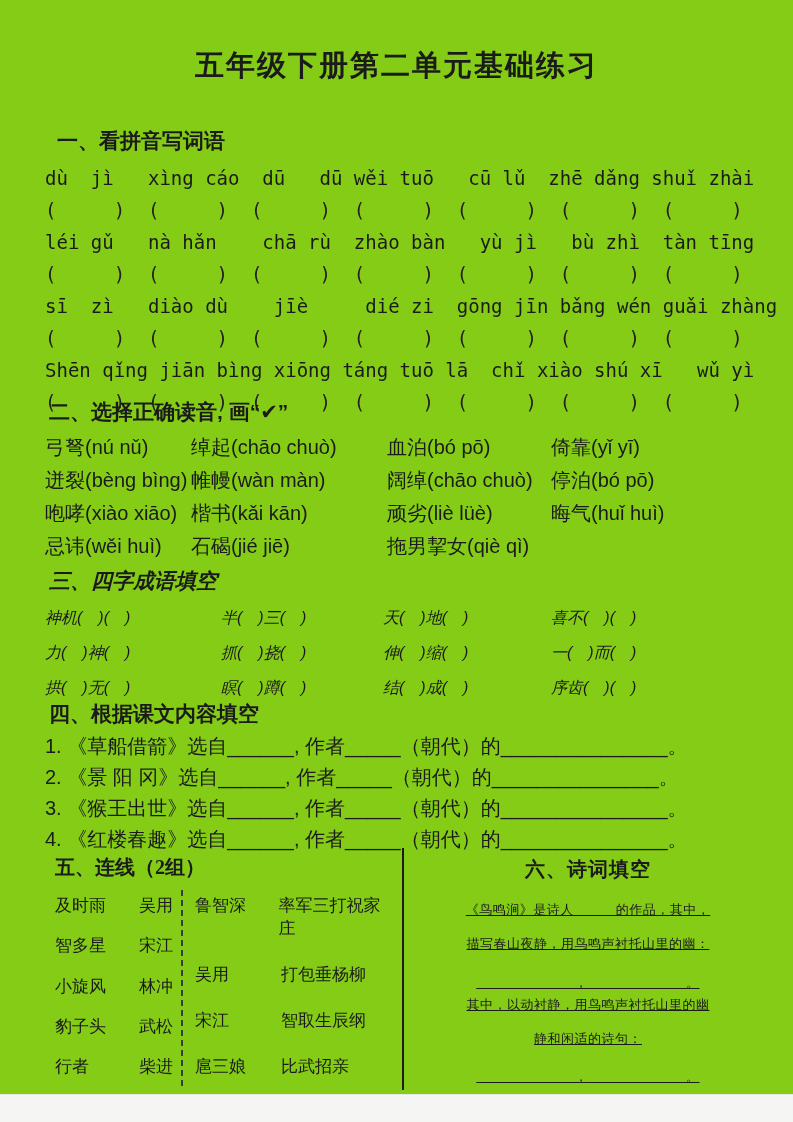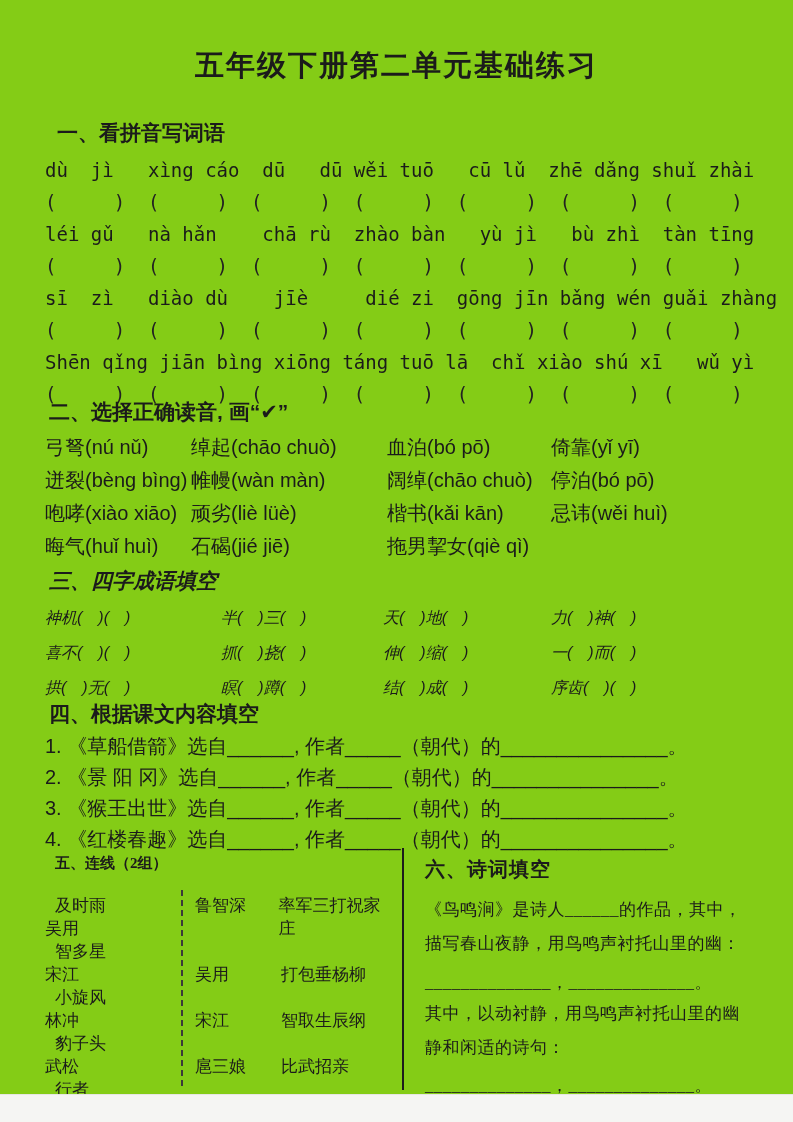--- a/index.html
+++ b/index.html
@@ -10,21 +10,21 @@
   }
   .title {
     position:absolute; top:46px; left:0; right:0; text-align:center;
     font-size:29px; font-weight:bold; letter-spacing:2px;
   }
   .sec { position:absolute; left:45px; right:30px; }
   .h   { font-weight:bold; font-size:21px; line-height:26px; }
 
   
   #sec1 { top:112px; }
-  #sec1 .h { margin:8px 0 8px 12px; }
+  #sec1 .h { margin:16px 0 8px 12px; }
   .prow { font-family:"DejaVu Sans Mono",monospace; font-size:19px; line-height:33px; white-space:pre; }
   .brow { font-family:"DejaVu Sans Mono",monospace; font-size:19px; line-height:31px; white-space:pre; color:#222; }
 
   
   #sec2 { top:399px; }
   #sec2 .h { margin:0 0 6px 4px; }
   .grid2 { display:grid; grid-template-columns:146px 196px 164px auto; font-size:20px; line-height:33px; white-space:pre; }
 
   
   #sec3 { top:568px;font-style:italic; }
@@ -34,35 +34,35 @@
   
   #sec4 { top:701px; }
   #sec4 .h { margin:0 0 4px 4px; }
   .fline { font-size:20px; line-height:31px; white-space:pre; }
 
   
   #bottom { position:absolute; top:848px; left:45px; right:0; height:246px;
             font-family:"Liberation Serif","DejaVu Serif",serif; }
   .bleft  { position:absolute; left:0; top:0; width:357px; height:242px;
             border-right:2px solid #1c1c1c; }
-  .h5 { font-size:15px; font-weight:bold; margin:6px 18px 0 10px; }
+  .h5 { font-size:20px; font-weight:bold; margin:6px 18px 0 10px; }
   .groups { position:absolute; top:42px; left:0; right:8px; height:194px; display:flex; }
   .g1 { width:136px; display:flex; flex-direction:column; justify-content:space-between; padding:4px 0 6px 0; }
-  .g1 .row { display:flex; font-size:17px;flex-direction:column; }
+  .g1 .row { display:flex; font-size:17px; }
   .g1 .l { width:84px; padding-left:10px; }
   .gdiv { border-left:2px dashed #3a3a3a; height:196px; margin:0 4px 0 0; }
   .g2 { flex:1; display:flex; flex-direction:column; justify-content:space-between; padding:4px 0 6px 0; }
   .g2 .row { display:flex; font-size:17px; }
   .g2 .l { width:86px; padding-left:8px; }
 
-  .bright { position:absolute; left:380px; top:0; right:42px; }
+  .bright { position:absolute; left:380px; top:0; right:42px;text-align:center; }
   .h6 { font-size:20px; font-weight:bold; margin:8px 0 0 0; letter-spacing:1px; }
-  .pline { font-size:17px; line-height:22px; letter-spacing:0.5px; white-space:pre; }
+  .pline { font-size:13px; line-height:22px; letter-spacing:0.5px; white-space:pre;text-decoration:underline; }
   .m1{margin-top:16px} .m2{margin-top:12px} .m3{margin-top:17px}
-  .m4{margin-top:9px}  .m5{margin-top:12px} .m6{margin-top:16px}
+  .m4{}  .m5{margin-top:12px} .m6{margin-top:16px}
 
   .bottomband { position:absolute; left:0; right:0; top:1094px; height:28px;
                 background:#f5f5f3; border-top:1px solid #e6e6e3; }
 </style>
 </head>
 <body>
 
 <div class="page">
 
   <div class="title">五年级下册第二单元基础练习</div>
@@ -84,37 +84,37 @@
     <div class="grid2">
       <div>弓弩(nú nǔ)</div>
       <div>绰起(chāo chuò)</div>
       <div>血泊(bó pō)</div>
       <div>倚靠(yǐ yī)</div>
       <div>迸裂(bèng bìng)</div>
       <div>帷幔(wàn màn)</div>
       <div>阔绰(chāo chuò)</div>
       <div>停泊(bó pō)</div>
       <div>咆哮(xiào xiāo)</div>
+      <div>楷书(kǎi kān)</div>
       <div>顽劣(liè lüè)</div>
-      <div>楷书(kǎi kān)</div>
+      <div>晦气(huǐ huì)</div>
       <div>忌讳(wěi huì)</div>
-      <div>晦气(huǐ huì)</div>
       <div>石碣(jié jiē)</div>
       <div>拖男挈女(qiè qì)</div>
     </div>
   </div>
 
   <div class="sec" id="sec3">
     <div class="h">三、四字成语填空</div>
     <div class="grid3">
       <div>神机(　)(　)</div>
       <div>半(　)三(　)</div>
       <div>天(　)地(　)</div>
+      <div>喜不(　)(　)</div>
       <div>力(　)神(　)</div>
-      <div>喜不(　)(　)</div>
       <div>抓(　)挠(　)</div>
       <div>伸(　)缩(　)</div>
       <div>一(　)而(　)</div>
       <div>拱(　)无(　)</div>
       <div>瞑(　)蹲(　)</div>
       <div>结(　)成(　)</div>
       <div>序齿(　)(　)</div>
     </div>
   </div>
 

